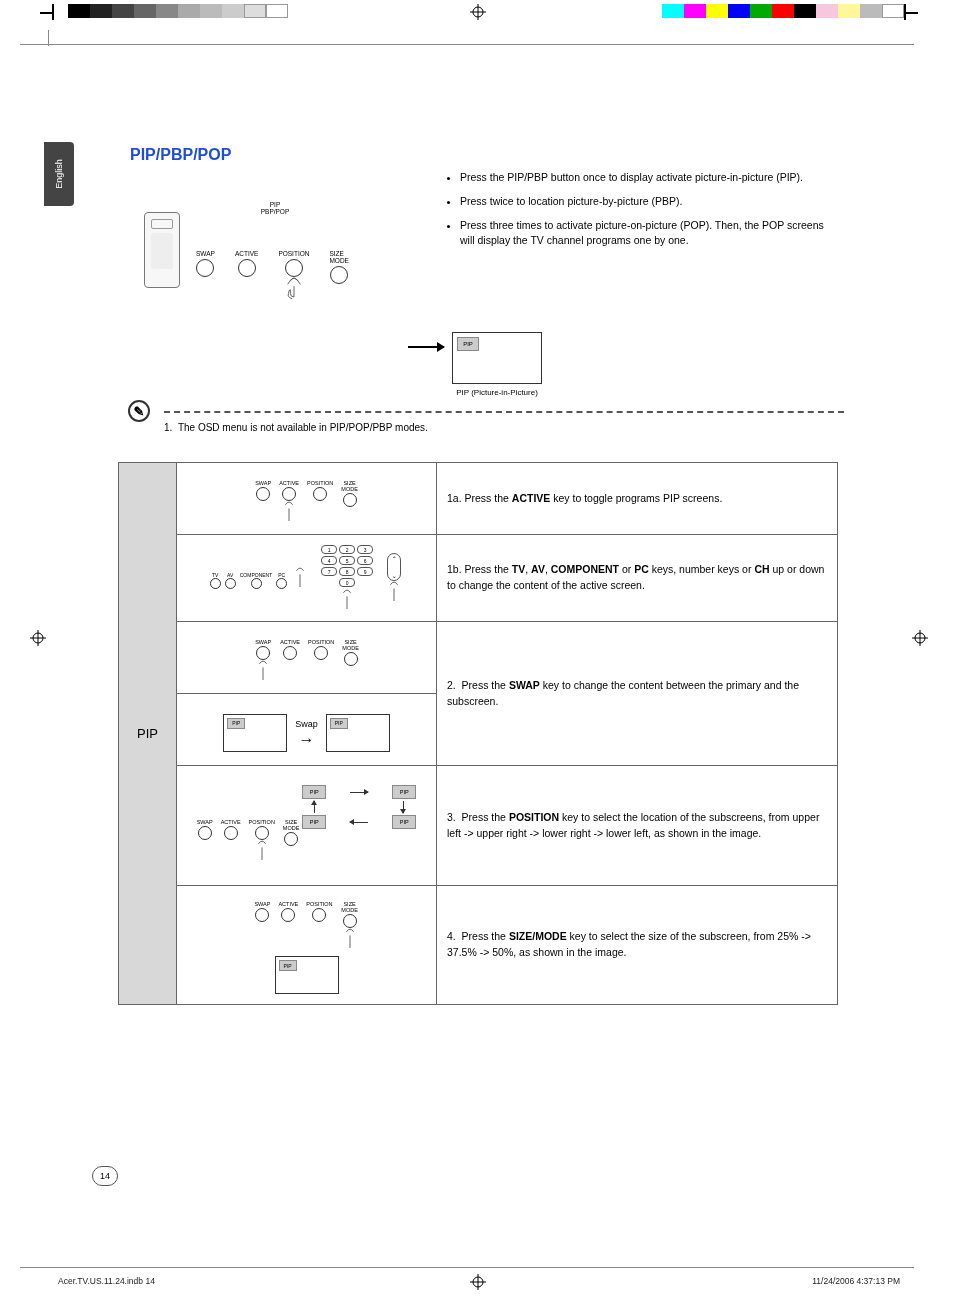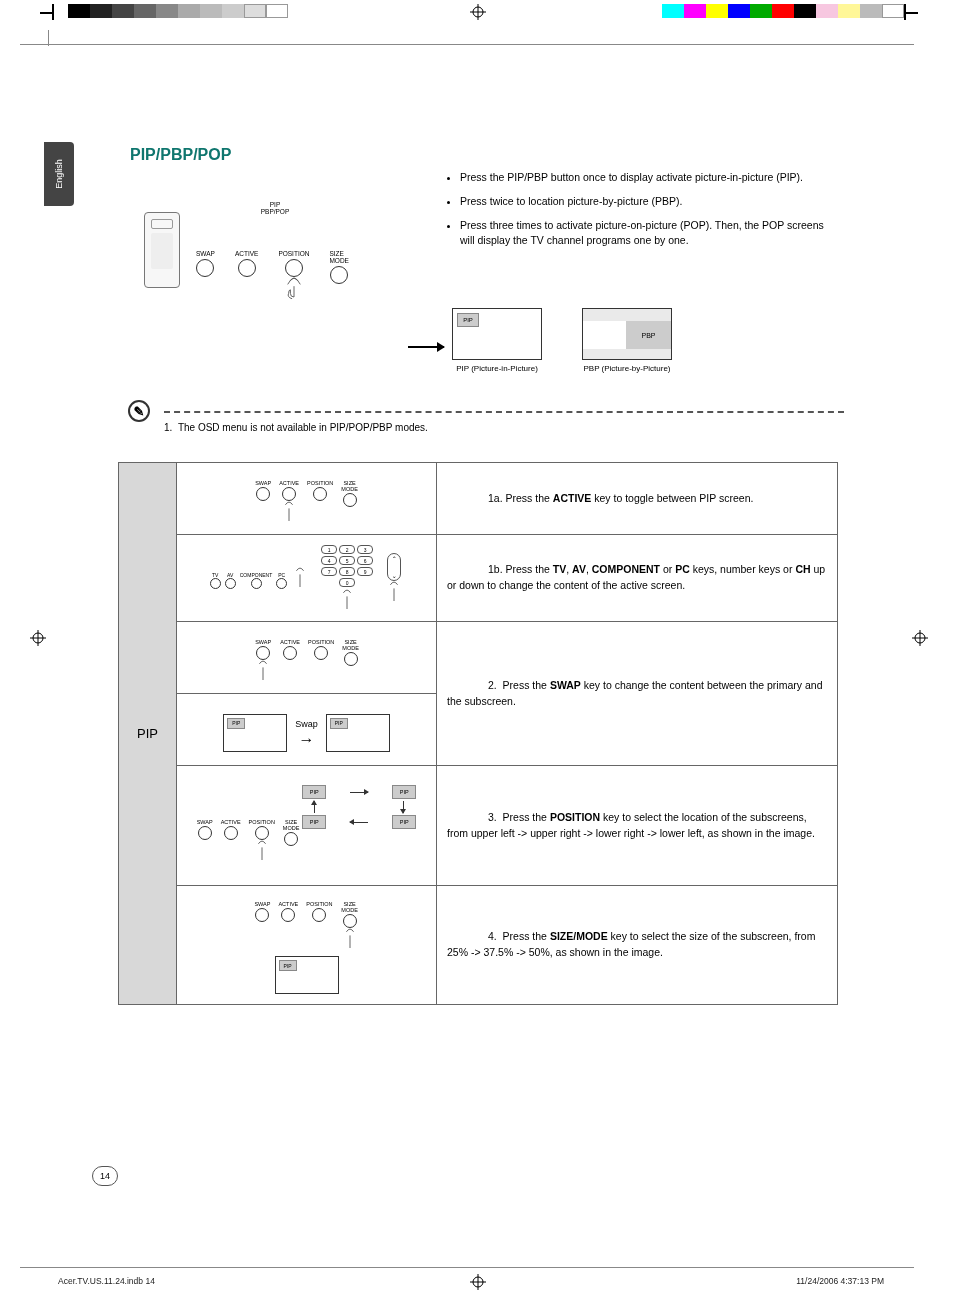--- a/index.html
+++ b/index.html
@@ -27,21 +27,21 @@
   .reg-right { position: absolute; right: 26px; top: 630px; }
 
   
   .lang-tab { position: absolute; left: 44px; top: 142px; width: 30px; height: 64px; background: #444; border-radius: 0 4px 4px 0; color: #fff; font-size: 9px; display: flex; align-items: center; justify-content: center; }
   .lang-tab span { transform: rotate(-90deg); white-space: nowrap; }
 
   
   .content { position: absolute; left: 118px; top: 140px; width: 720px; }
 
   .section-heading { display: inline-block; border: 1px solid #777; border-radius: 14px; padding: 4px 16px; font-size: 22px; color: #333; margin-bottom: 12px; }
-  .sub-heading { font-size: 16px; color: #0f766e; font-weight: bold; margin: 6px 0 6px 12px; }
+  .sub-heading { font-size: 16px; color: #1d4ed8; font-weight: bold; margin: 6px 0 6px 12px; }
 
   .intro-row { display: flex; gap: 18px; margin-top: 6px; }
   .intro-left { width: 300px; }
   .intro-right { flex: 1; }
   .bullet-list { list-style: disc; margin-left: 24px; font-size: 10.5px; line-height: 1.5; }
   .bullet-list li { margin-bottom: 8px; }
 
   
   .remote-block { position: relative; height: 100px; margin-top: 40px; }
   .remote-rect { position: absolute; left: 26px; top: 2px; width: 36px; height: 76px; border: 1px solid #777; border-radius: 4px; background: #f7f7f7; }
@@ -51,21 +51,21 @@
   .btn-group { display: flex; flex-direction: column; align-items: center; font-size: 6.5px; }
   .btn-circle { width: 18px; height: 18px; border: 1px solid #333; border-radius: 50%; margin-top: 2px; }
   .pip-label-top { position: absolute; left: 142px; top: -8px; font-size: 6.5px; text-align: center; width: 30px; line-height: 1; }
   .finger-top { stroke: #555; fill: none; stroke-width: 1; }
 
   
   .arrow { position: absolute; left: 408px; top: 346px; width: 36px; height: 2px; background: #000; }
   .arrow::after { content: ""; position: absolute; right: -1px; top: -4px; border-left: 8px solid #000; border-top: 5px solid transparent; border-bottom: 5px solid transparent; }
 
   
-  .mode-row { position: absolute; left: 452px; top: 308px; display: flex; gap: 40px; }
+  .mode-row { position: absolute; left: 452px; top: 332px; display: flex; gap: 24px; }
   .mode-box { display: flex; flex-direction: column; align-items: center; }
   .tv-frame { border: 1px solid #333; width: 90px; height: 52px; position: relative; background: #fff; }
   .pip-sub { position: absolute; left: 4px; top: 4px; width: 22px; height: 14px; background: #ccc; border: 1px solid #888; font-size: 6px; display: flex; align-items: center; justify-content: center; }
   .pbp-left { position: absolute; left: 0; top: 12px; width: 45px; height: 28px; background: #fff; }
   .pbp-right { position: absolute; right: 0; top: 12px; width: 45px; height: 28px; background: #ccc; display: flex; align-items: center; justify-content: center; font-size: 7px; }
   .pbp-bg { position: absolute; left: 0; top: 0; right: 0; bottom: 0; background: #eaeaea; }
   .pop-frame { border: 1px solid #333; width: 96px; height: 52px; position: relative; background: #fff; display: grid; grid-template-columns: 1fr 1fr 1fr; grid-template-rows: 1fr 1fr 1fr; }
   .pop-cell { border: 1px solid #aaa; font-size: 6px; display: flex; align-items: center; justify-content: center; }
   .pop-cell.fill { background: #ccc; }
   .mode-caption { font-size: 8px; margin-top: 4px; }
@@ -75,21 +75,21 @@
   .note-icon { position: absolute; left: 0; top: 0; width: 22px; height: 22px; border: 2px solid #333; border-radius: 50%; display: flex; align-items: center; justify-content: center; font-size: 13px; font-weight: bold; }
   .dashed { position: absolute; left: 36px; top: 11px; right: 0; border-top: 2px dashed #555; }
   .note-text { position: absolute; left: 36px; top: 22px; font-size: 10px; }
 
   
   .main-table { position: absolute; left: 118px; top: 462px; border-collapse: collapse; width: 720px; }
   .main-table td { border: 1px solid #666; vertical-align: middle; padding: 10px; font-size: 10.5px; }
   .main-table .pip-col { background: #d8d8d8; width: 58px; text-align: center; font-size: 13px; font-weight: normal; }
   .main-table .diag-col { width: 260px; background: #fff; height: 72px; text-align: center; }
   .main-table .desc-col { background: #fff; line-height: 1.5; }
-  .step-num { display: inline; margin-left: 41px; }
+  .step-num { display: inline; }
 
   
   .mini-btns { display: inline-flex; gap: 8px; align-items: flex-start; }
   .mini-group { display: flex; flex-direction: column; align-items: center; font-size: 5.5px; }
   .mini-circle { width: 14px; height: 14px; border: 1px solid #333; border-radius: 50%; margin-top: 1px; }
   .finger { width: 18px; height: 22px; }
 
   .swap-diag { display: flex; align-items: center; gap: 8px; justify-content: center; margin-top: 6px; }
   .mini-frame { border: 1px solid #333; width: 64px; height: 38px; position: relative; }
   .mini-pip { position: absolute; width: 18px; height: 11px; background: #ccc; border: 1px solid #888; font-size: 5px; display: flex; align-items: center; justify-content: center; }
@@ -115,21 +115,21 @@
   .numkey { border: 1px solid #555; border-radius: 4px; font-size: 5px; display: flex; align-items: center; justify-content: center; }
   .ch-ctrl { width: 14px; height: 28px; border: 1px solid #555; border-radius: 7px; display: flex; flex-direction: column; align-items: center; justify-content: space-between; font-size: 6px; padding: 1px 0; }
 
   
   .page-num { position: absolute; left: 92px; bottom: 128px; width: 26px; height: 20px; border: 1px solid #555; border-radius: 10px; display: flex; align-items: center; justify-content: center; font-size: 9px; }
 
   
   .crop-bottom { position: absolute; bottom: 46px; left: 20px; right: 40px; height: 1px; background: #888; }
   .footer-text { position: absolute; bottom: 28px; font-size: 8.5px; color: #222; }
   .footer-left { left: 58px; }
-  .footer-right { right: 70px; text-align: center; }
+  .footer-right { right: 54px; text-align: center; }
   .reg-bottom { position: absolute; left: 470px; bottom: 24px; }
 
   .reg-mark { width: 16px; height: 16px; }
   .reg-mark circle { fill: none; stroke: #000; stroke-width: 1; }
   .reg-mark line { stroke: #000; stroke-width: 1; }
 </style>
 </head>
 <body>
 
 <div class="page">
@@ -236,28 +236,20 @@
 
   <div class="arrow"></div>
 
   <div class="mode-row">
     <div class="mode-box">
       <div class="tv-frame">
           <div class="pip-sub">PIP</div>
         </div>
       <div class="mode-caption">PIP (Picture-in-Picture)</div>
     </div>
-    <div class="mode-box">
-      <div class="tv-frame">
-          <div class="pbp-bg"></div>
-          <div class="pbp-left"></div>
-          <div class="pbp-right">PBP</div>
-        </div>
-      <div class="mode-caption">PBP (Picture-by-Picture)</div>
-    </div>
   </div>
 
   <div class="note-row">
     <div class="note-icon">✎</div>
     <div class="dashed"></div>
     <div class="note-text"><span>1.</span>&nbsp;&nbsp;<span>The OSD menu is not available in PIP/POP/PBP modes.</span></div>
   </div>
 
   <table class="main-table">
     <tbody>
@@ -281,21 +273,21 @@
                 <div class="mini-circle"></div>
               </div>
           <div class="mini-group">
                 <span style="white-space:pre">SIZE
 MODE</span>
                 <div class="mini-circle"></div>
               </div>
         </div>
       </td>
       <td class="desc-col">
-        <span class="step-num">1a.</span> <span>Press the </span><b>ACTIVE</b><span> key to toggle between PIP screen.</span>
+        <span class="step-num">1a.</span> <span>Press the </span><b>ACTIVE</b><span> key to toggle programs PIP screens.</span>
       </td>
     </tr>
     <tr>
       <td class="diag-col">
         <div class="numpad-wrap">
           <div class="src-btns">
             <div class="src-group">
                   <span>TV</span>
                   <div class="src-circle"></div>
                 </div>

